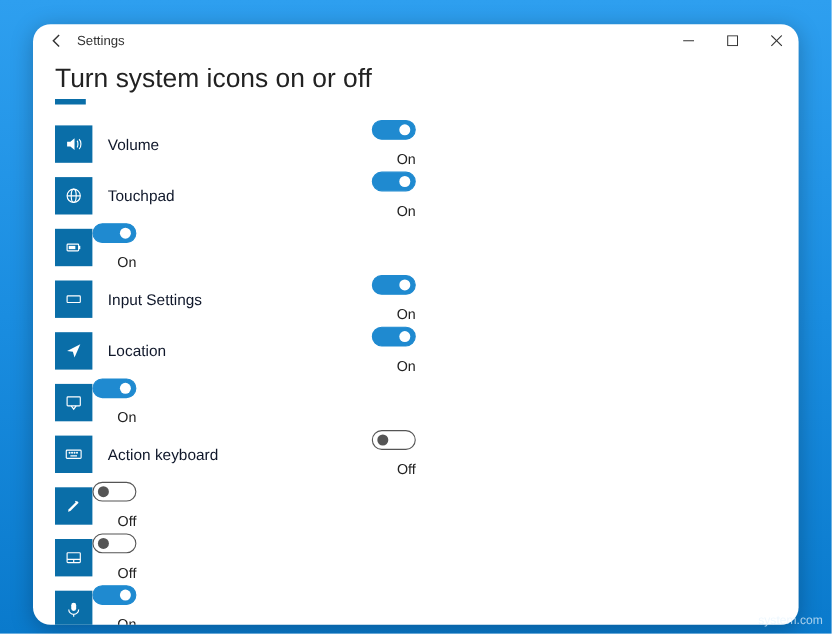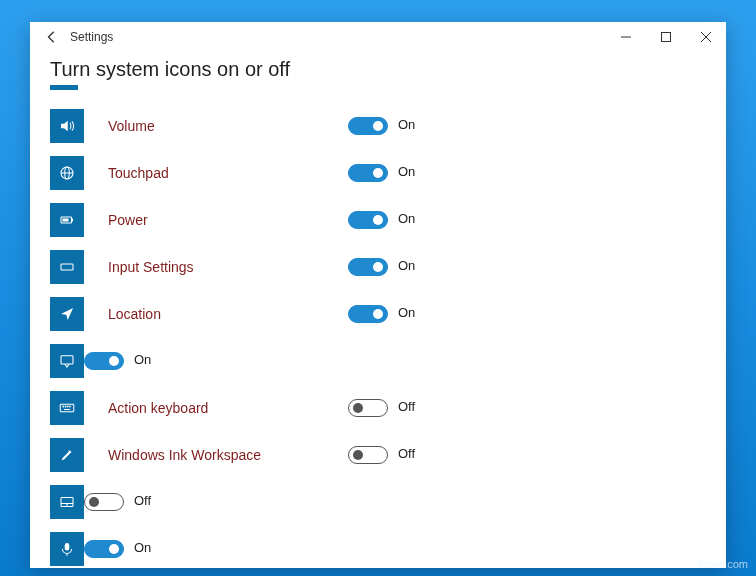--- a/index.html
+++ b/index.html
@@ -14,20 +14,21 @@
   .window {
     position: absolute;
     top: 22px;
     left: 30px;
     width: 696px;
     height: 546px;
     background: #fff;
     box-shadow: 0 4px 20px rgba(0,0,0,0.25);
     display: flex;
     flex-direction: column;
+    border-radius: 16px;
   }
   .titlebar {
     height: 30px;
     display: flex;
     align-items: center;
     padding: 0 0 0 8px;
     font-size: 12px;
     color: #222;
     position: relative;
   }
@@ -62,21 +63,21 @@
     cursor: pointer;
     color: #333;
   }
   .winbtn svg { width: 10px; height: 10px; }
   .content {
     flex: 1;
     padding: 6px 20px 10px 20px;
     overflow: hidden;
   }
   .page-title {
-    font-size: 20px;
+    font-size: 24px;
     font-weight: 400;
     color: #222;
     margin-bottom: 4px;
   }
   .accent-bar {
     width: 28px;
     height: 5px;
     background: #0a6ea8;
     margin-bottom: 12px;
   }
@@ -91,28 +92,29 @@
     height: 34px;
     background: #0a6ea8;
     display: flex;
     align-items: center;
     justify-content: center;
     flex-shrink: 0;
   }
   .icon-box svg { width: 18px; height: 18px; fill: none; stroke: #fff; stroke-width: 1.4; }
   .item-label {
     flex: 0 0 240px;
-    margin-left: 24px;
+    margin-left: 14px;
     font-size: 14px;
-    color: #7f1d1d;
+    color: #0f172a;
   }
   .toggle-wrap {
     display: flex;
-    align-items: flex-start;
+    align-items: flex-end;
     gap: 10px;
+    flex-direction: column;
   }
   .toggle {
     width: 40px;
     height: 18px;
     border-radius: 9px;
     position: relative;
     cursor: pointer;
   }
   .toggle.on {
     background: #1f8ad0;
@@ -209,21 +211,20 @@
           </div>
         </div>
         <div class="toggle-row">
           <div class="icon-box">
             <svg viewBox="0 0 24 24">
               <rect x="4" y="8" width="14" height="8" rx="1"></rect>
               <rect x="18" y="10" width="2" height="4" fill="#fff" stroke="none"></rect>
               <rect x="6" y="10" width="8" height="4" fill="#fff" stroke="none"></rect>
             </svg>
           </div>
-          <div class="item-label">Power</div>
           <div class="toggle-wrap">
             <div class="toggle on">
               <div class="knob"></div>
             </div>
             <div class="state-label">On</div>
           </div>
         </div>
         <div class="toggle-row">
           <div class="icon-box">
             <svg viewBox="0 0 24 24">
@@ -289,21 +290,20 @@
             <div class="state-label">Off</div>
           </div>
         </div>
         <div class="toggle-row">
           <div class="icon-box">
             <svg viewBox="0 0 24 24">
               <path d="M5 19l3-1 10-10-2-2L6 16l-1 3z" fill="#fff" stroke="none"></path>
               <path d="M14 6l2 2"></path>
             </svg>
           </div>
-          <div class="item-label">Windows Ink Workspace</div>
           <div class="toggle-wrap">
             <div class="toggle off">
               <div class="knob"></div>
             </div>
             <div class="state-label">Off</div>
           </div>
         </div>
         <div class="toggle-row">
           <div class="icon-box">
             <svg viewBox="0 0 24 24">
@@ -330,13 +330,13 @@
             <div class="toggle on">
               <div class="knob"></div>
             </div>
             <div class="state-label">On</div>
           </div>
         </div>
       </div>
   </div>
 </div>
 
-<div class="watermark">icons.com</div>
+<div class="watermark">system.com</div>
 
 </body></html>

